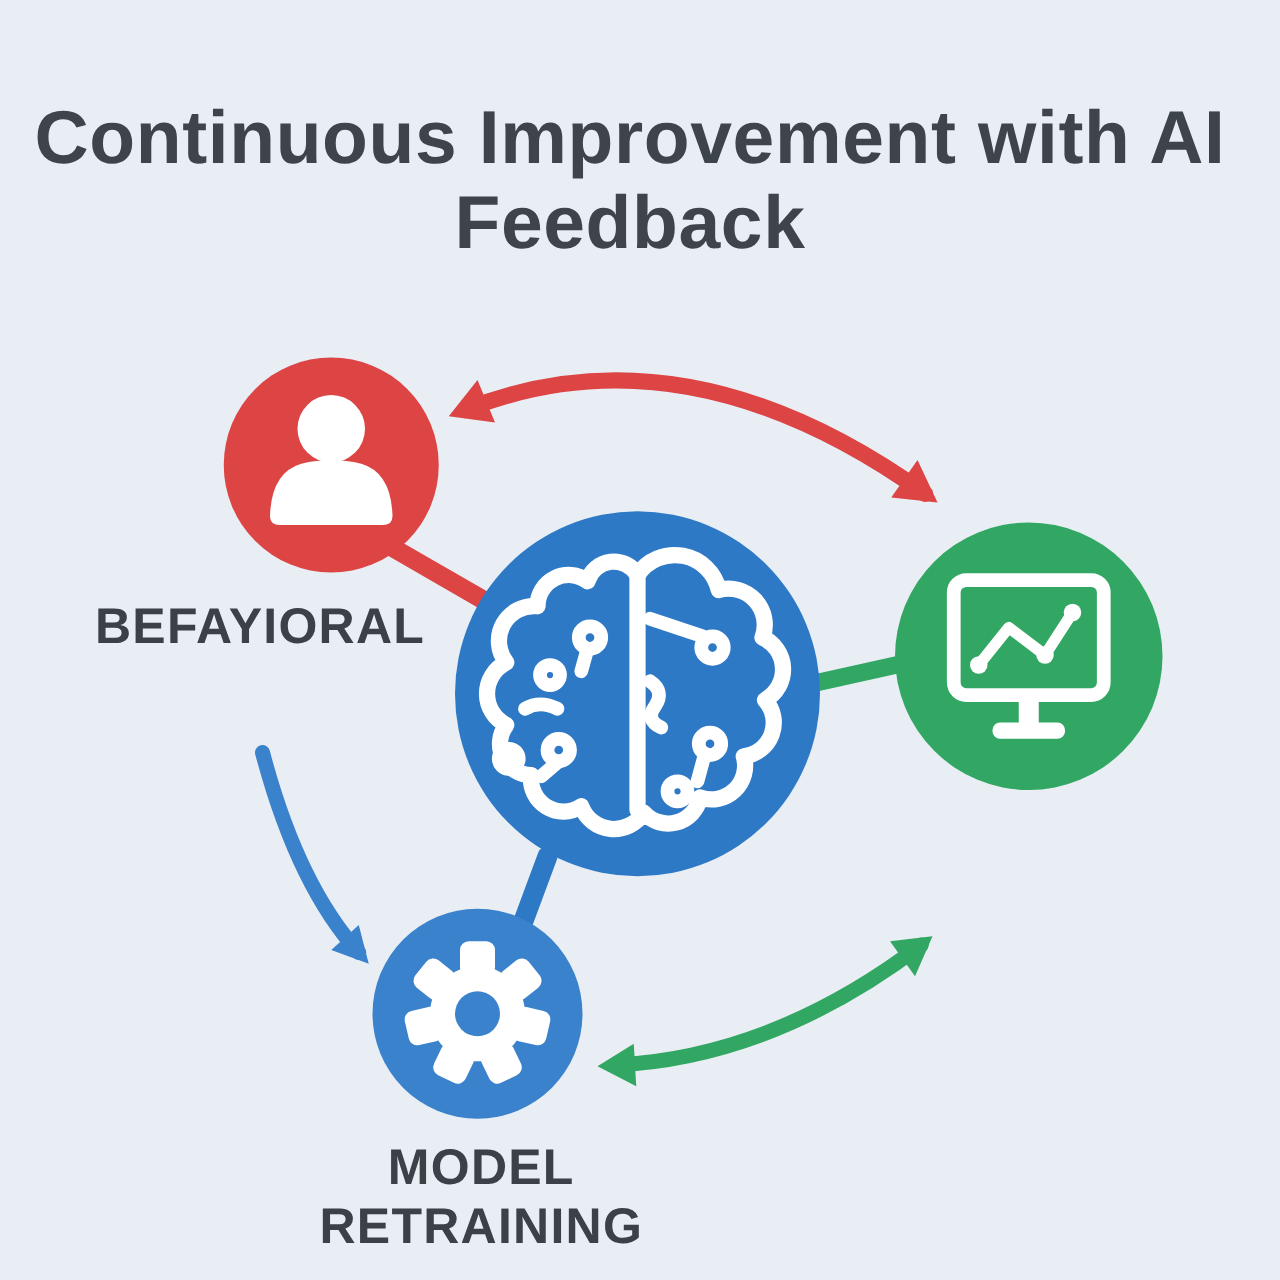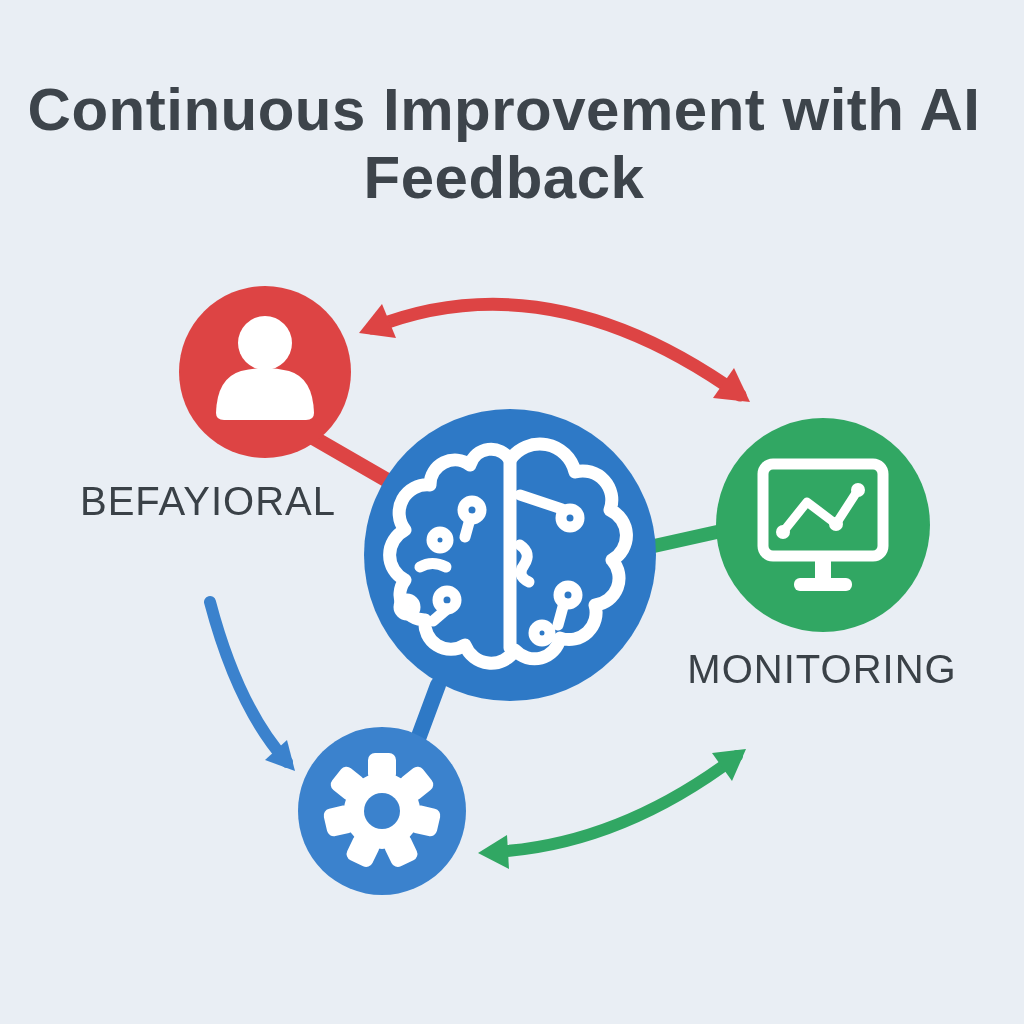--- a/index.html
+++ b/index.html
@@ -11,21 +11,21 @@
   .canvas{position:relative;width:1008px;height:1024px;margin-top:40px;}
   svg{position:absolute;left:0;top:0;}
   .title{
     position:absolute;left:0;right:0;top:36px;
     text-align:center;color:#3d444b;
     font-size:60px;font-weight:700;line-height:1.13;
     letter-spacing:0.5px;
   }
   .node-label{
     position:absolute;color:#3a4147;
-    font-size:40px;font-weight:400;line-height:1.18;
+    font-size:40px;font-weight:700;line-height:1.18;
     text-align:center;letter-spacing:1px;
     transform:translateX(-50%);
     white-space:nowrap;
   }
   .node-label span{display:block;}
   #label-tracking{left:208px;top:438px;}
   #label-monitoring{left:822px;top:606px;}
   #label-retraining{left:385px;top:871px;}
 </style>
 </head>
@@ -135,19 +135,20 @@
   <div class="title">
     <span>Continuous Improvement</span>
     <span>with AI Feedback</span>
   </div>
 
   <div class="node-label" id="label-tracking">
     <span>BEFAYIORAL</span>
   </div>
 
   <div class="node-label" id="label-monitoring">
-    <span>MONITORING</span>
   </div>
 
   <div class="node-label" id="label-retraining">
+    <span>MODEL</span>
+    <span>RETRAINING</span>
   </div>
 
 </div>
 
 </body></html>

